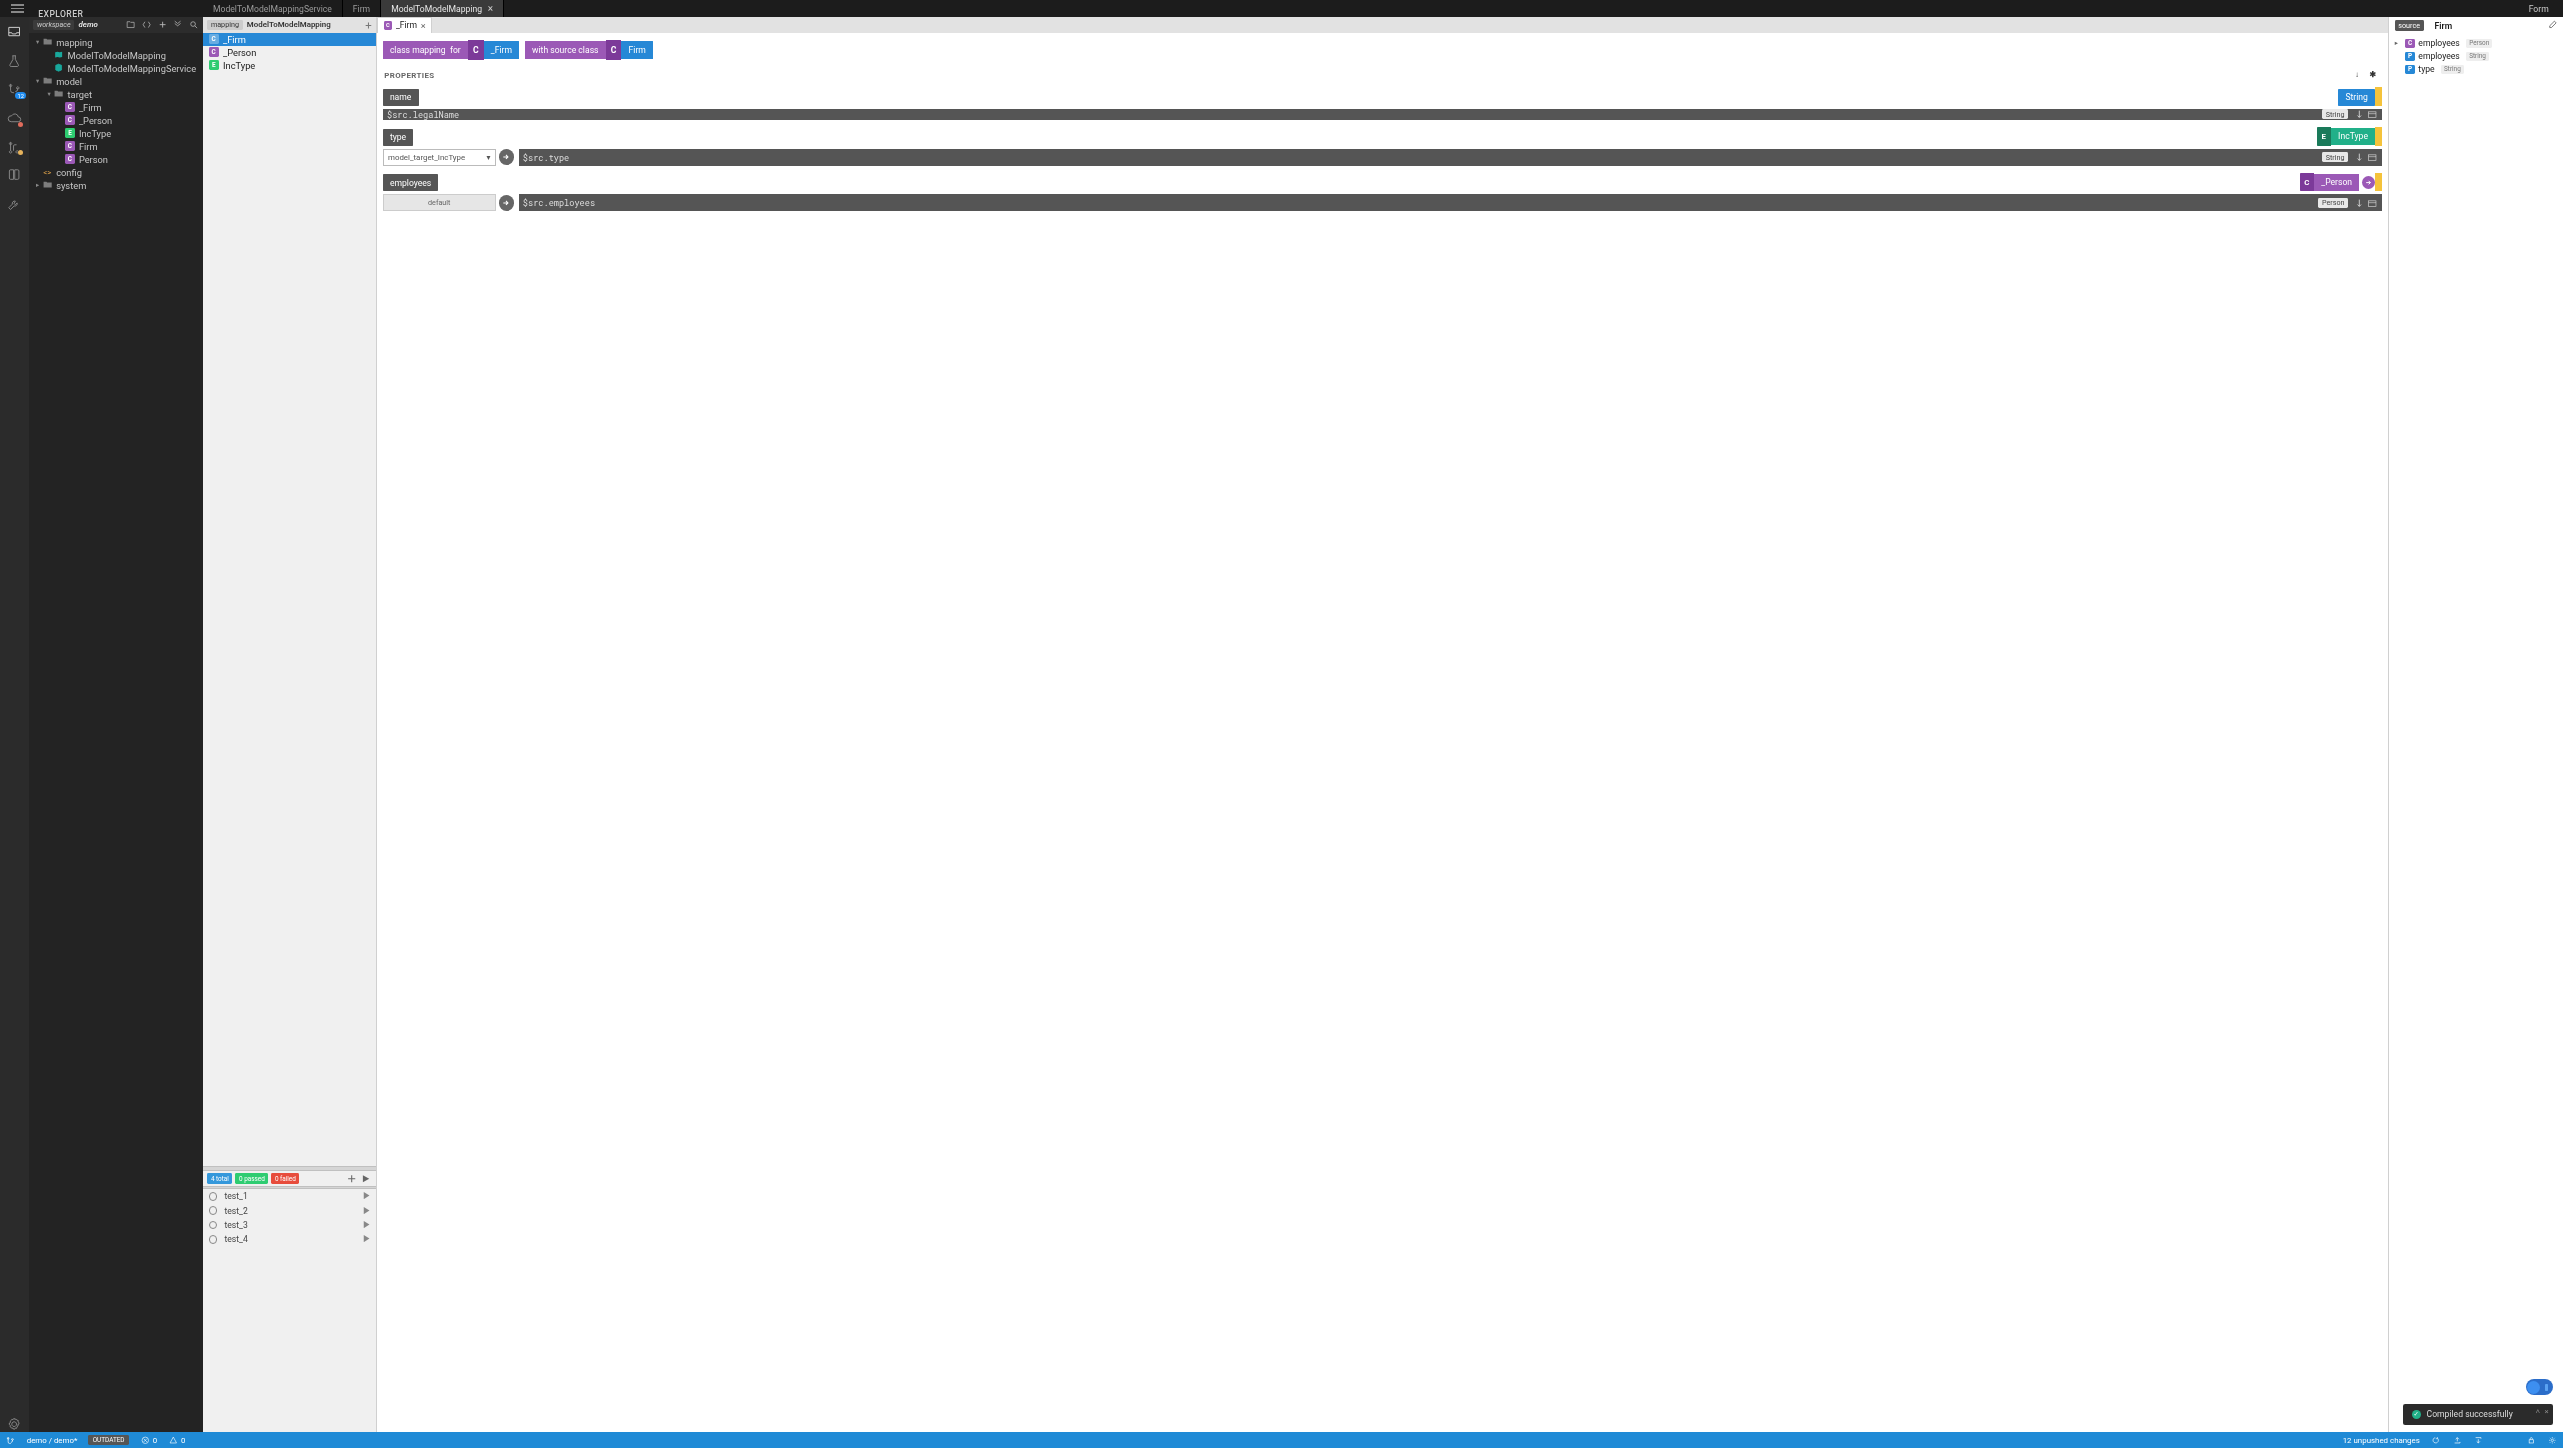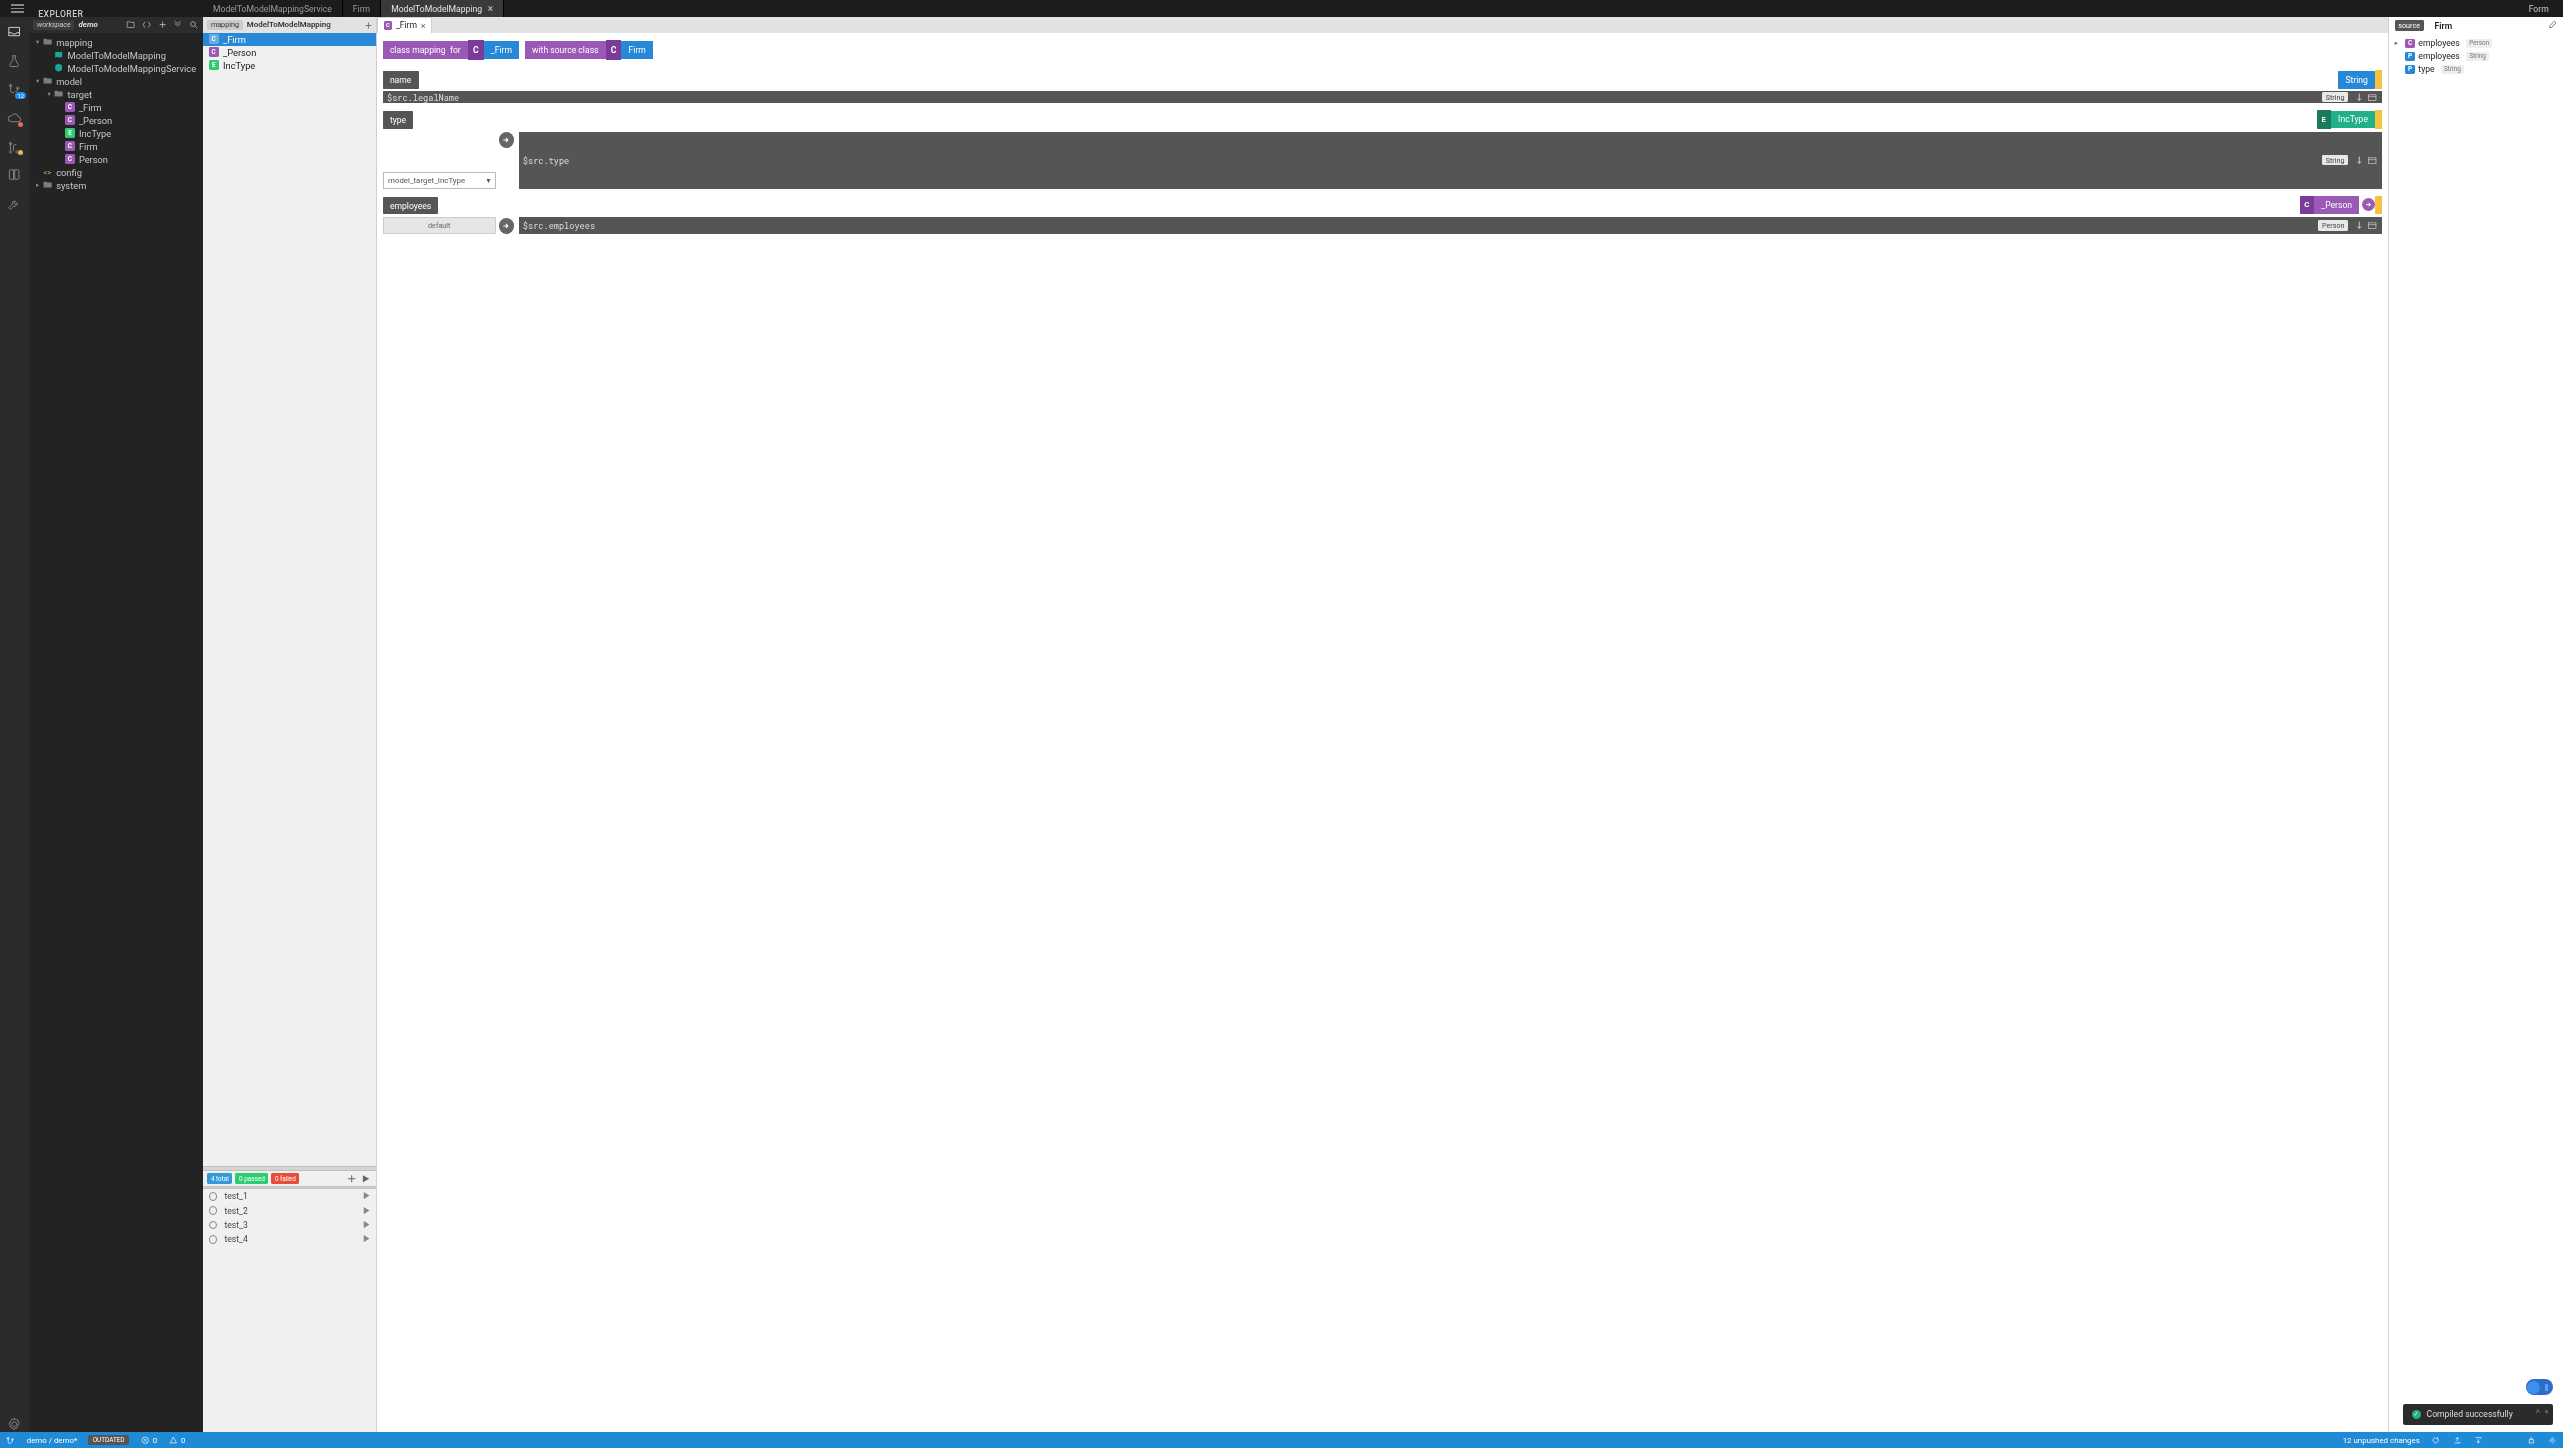--- a/index.html
+++ b/index.html
@@ -160,21 +160,21 @@
 .tc-green .tc-icon{background:#1a7a5a;} .tc-green .tc-label{background:#21b089;}
 .tc-purple .tc-icon{background:#7c3a99;} .tc-purple .tc-label{background:#9b59b6;}
 .yellow-flag{width:7.2px;height:18.6px;background:#f5c33b;}
 .arrow-circ{width:13px;height:13px;border-radius:50%;background:#eee;border:0.7px solid #bbb;
   display:flex;align-items:center;justify-content:center;margin-left:2.9px;cursor:pointer;}
 .arrow-circ.purple{background:#9b59b6;border:none;}
 .arrow-circ svg{width:7.2px;height:7.2px;}
 .prop-body { margin-top:2.9px; display:flex; align-items:stretch; gap:0;}
 .enum-select {
   width:113px; height:17px; border:0.7px solid #bbb; background:#fff;
-  display:flex; align-items:center; padding:0 4.3px; font-size:7.9px; color:#555;margin-top:40px;
+  display:flex; align-items:center; padding:0 4.3px; font-size:7.9px; color:#555;
 }
 .enum-select .dd{margin-left:auto;}
 .go-circ{width:15.7px;height:15.7px;border-radius:50%;background:#666;
   display:flex;align-items:center;justify-content:center;margin:0.7px 4.3px 0 2.9px;flex-shrink:0;}
 .go-circ svg{width:7.9px;height:7.9px;fill:#fff;}
 .default-pill{
   width:113px;height:17px;border:0.7px solid #ccc;background:#e6e6e6;
   display:flex;align-items:center;justify-content:center;font-size:7.2px;color:#666;
 }
 .expr-bar {
@@ -522,20 +522,26 @@
           <div class="banner-chip">
             <span class="bc-left"><span>class mapping</span>&nbsp;&nbsp;<span>for</span></span>
             <span class="bc-mid">C</span>
             <span class="bc-right">_Firm</span>
           </div>
           <div class="banner-chip">
             <span class="bc-left">with source class</span>
             <span class="bc-mid">C</span>
             <span class="bc-right">Firm</span>
           </div>
+        </div>
+        <div class="props-header">
+          <span>PROPERTIES</span>
+          <span class="spacer"></span>
+          <span class="hicon">↓</span>
+          <span class="hicon">✱</span>
         </div>
         <div class="props" id="props">
     <div class="prop">
       <div class="prop-head">
         <span class="prop-name">name</span>
         <span class="spacer"></span>
         <span class="type-chip tc-blue">
 
         <span class="tc-label">String</span>
 

